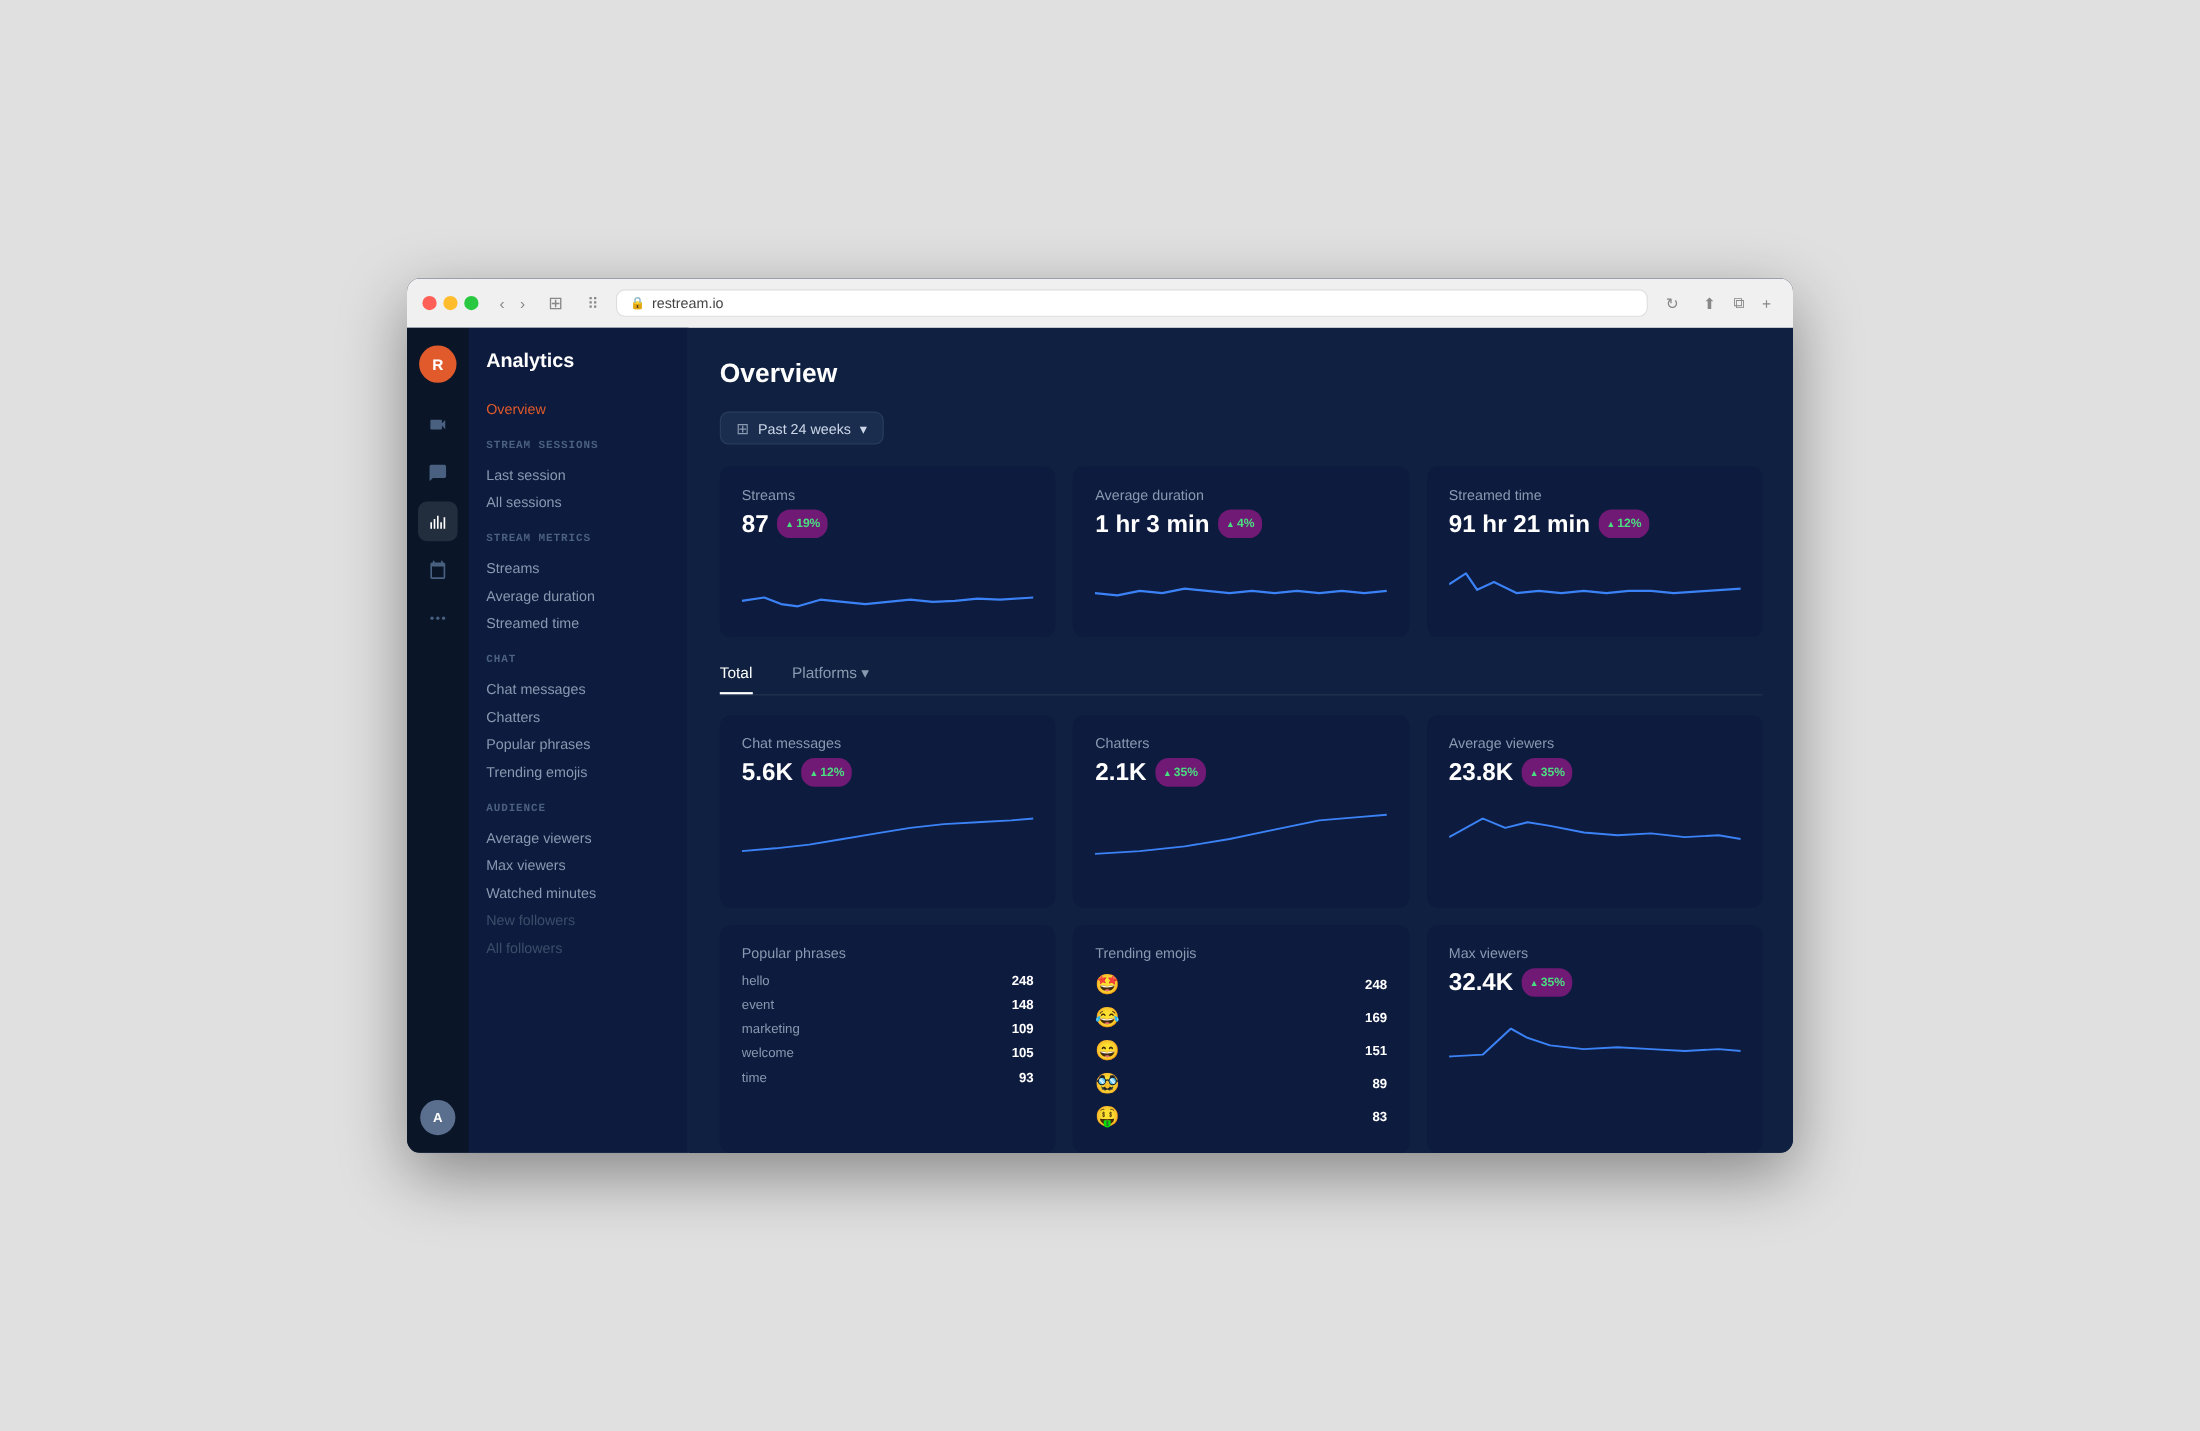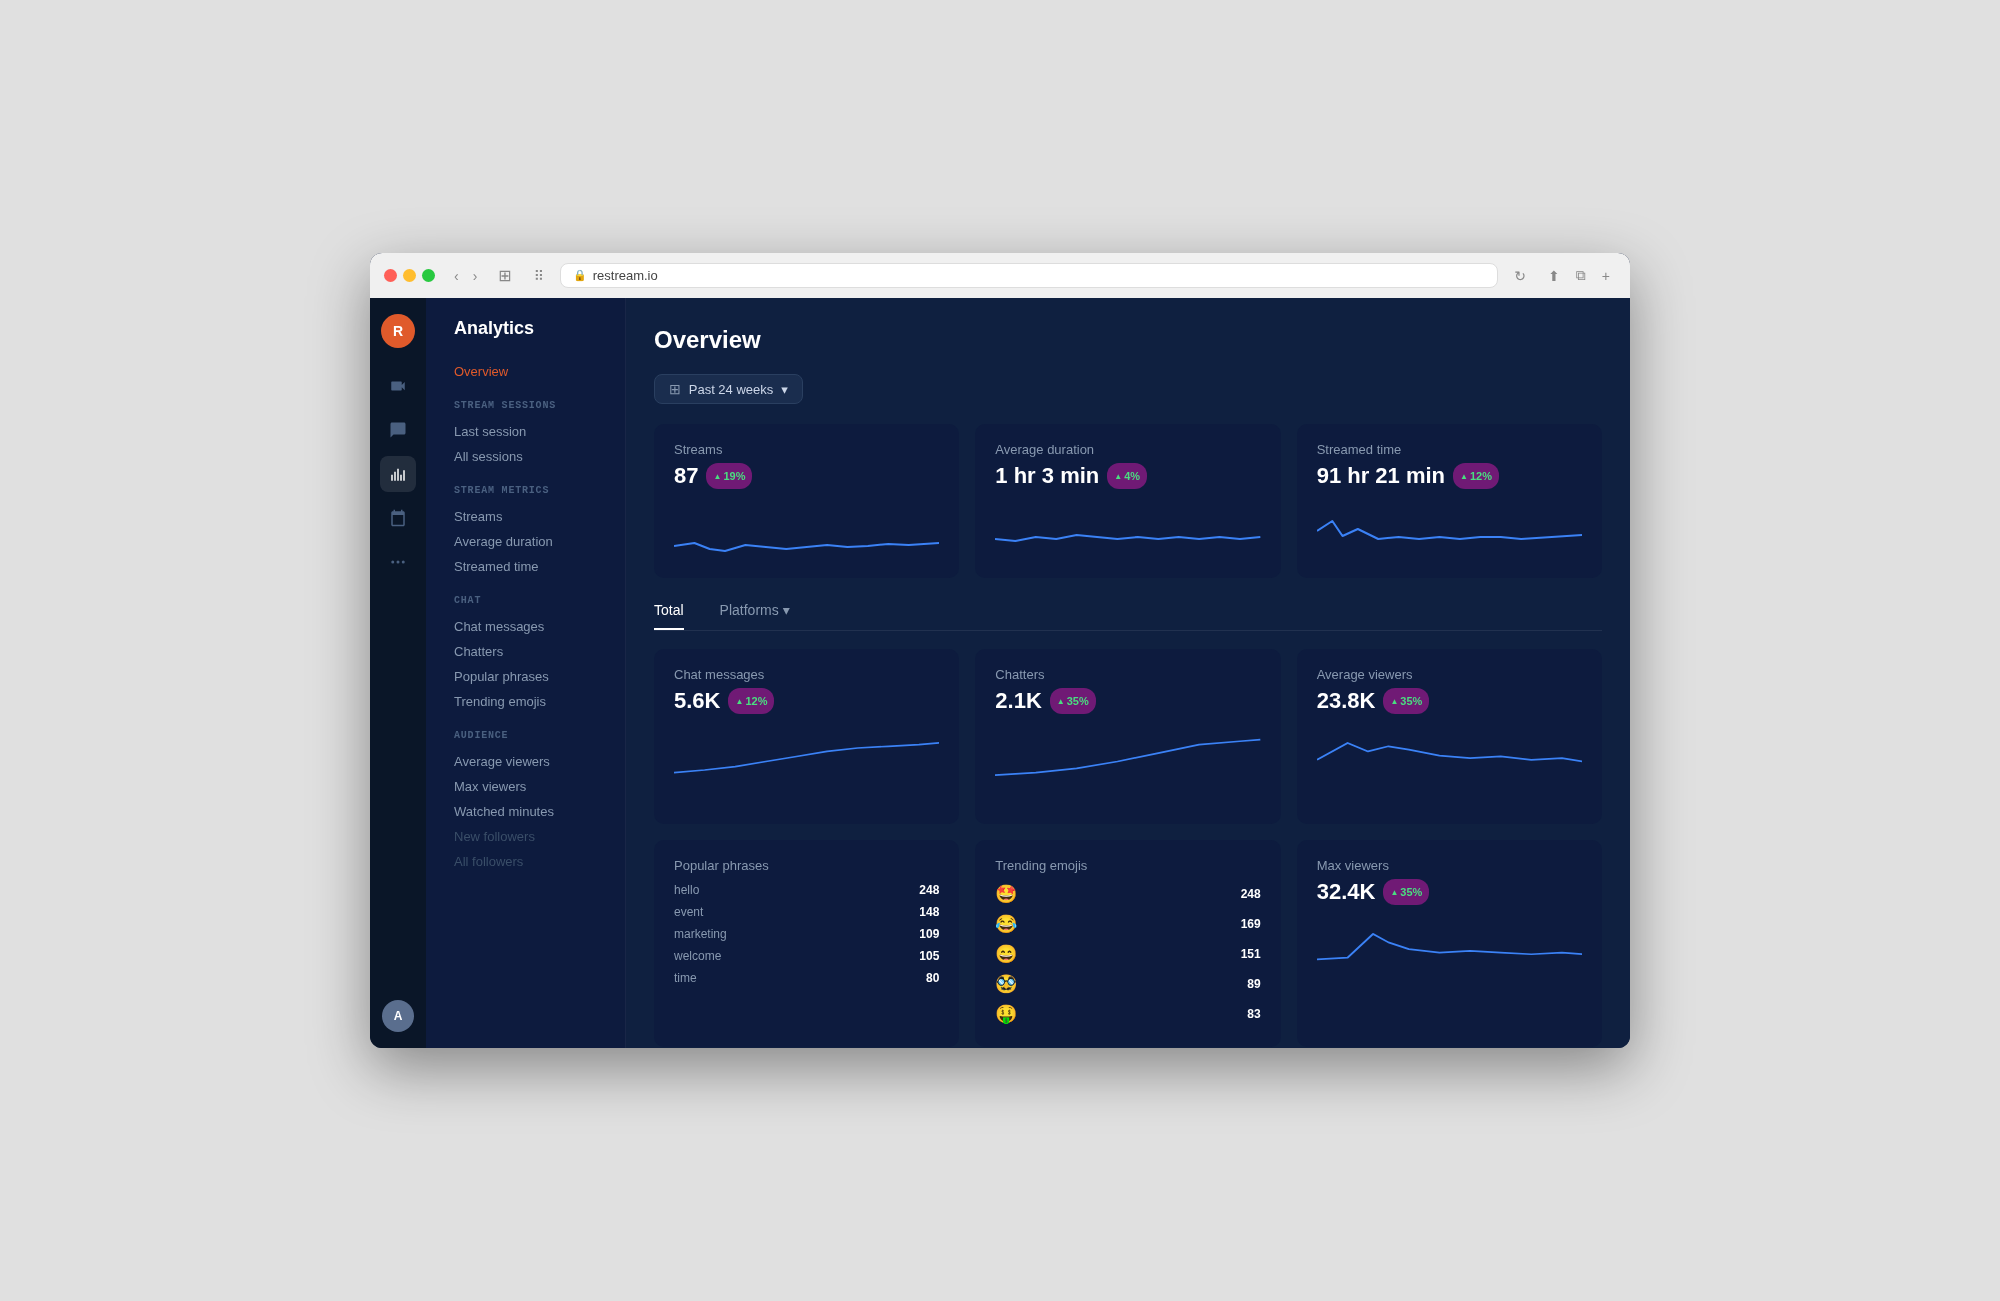--- a/index.html
+++ b/index.html
@@ -153,21 +153,21 @@
       align-items: center;
       justify-content: center;
       color: white;
       font-size: 12px;
       font-weight: bold;
     }
     
     .left-sidebar {
       width: 200px;
       background: #0d1b3e;
-      padding: 20px 28px;
+      padding: 20px 16px;
       border-right: 1px solid rgba(255,255,255,0.05);
       overflow-y: auto;
     }
     .sidebar-title {
       color: #ffffff;
       font-size: 18px;
       font-weight: 600;
       margin-bottom: 20px;
     }
     .sidebar-section-label {
@@ -520,21 +520,21 @@
             <div class="phrase-row">
               <span class="phrase-text">marketing</span>
               <span class="phrase-count">109</span>
             </div>
             <div class="phrase-row">
               <span class="phrase-text">welcome</span>
               <span class="phrase-count">105</span>
             </div>
             <div class="phrase-row">
               <span class="phrase-text">time</span>
-              <span class="phrase-count">80</span>
+              <span class="phrase-count">93</span>
             </div>
           </div>
         </div>
 
         <div class="bottom-card">
           <div class="metric-label">Trending emojis</div>
           <div>
             <div class="emoji-row">
               <span class="emoji-item">🤩</span>
               <span class="emoji-count">248</span>

